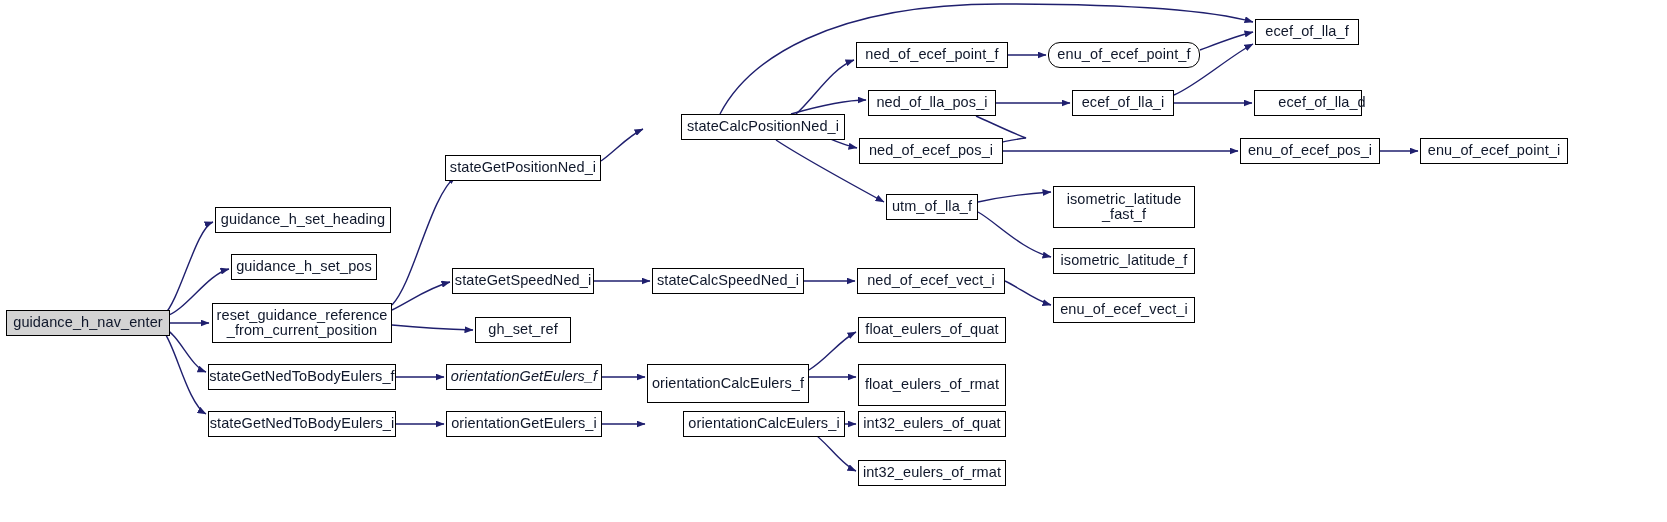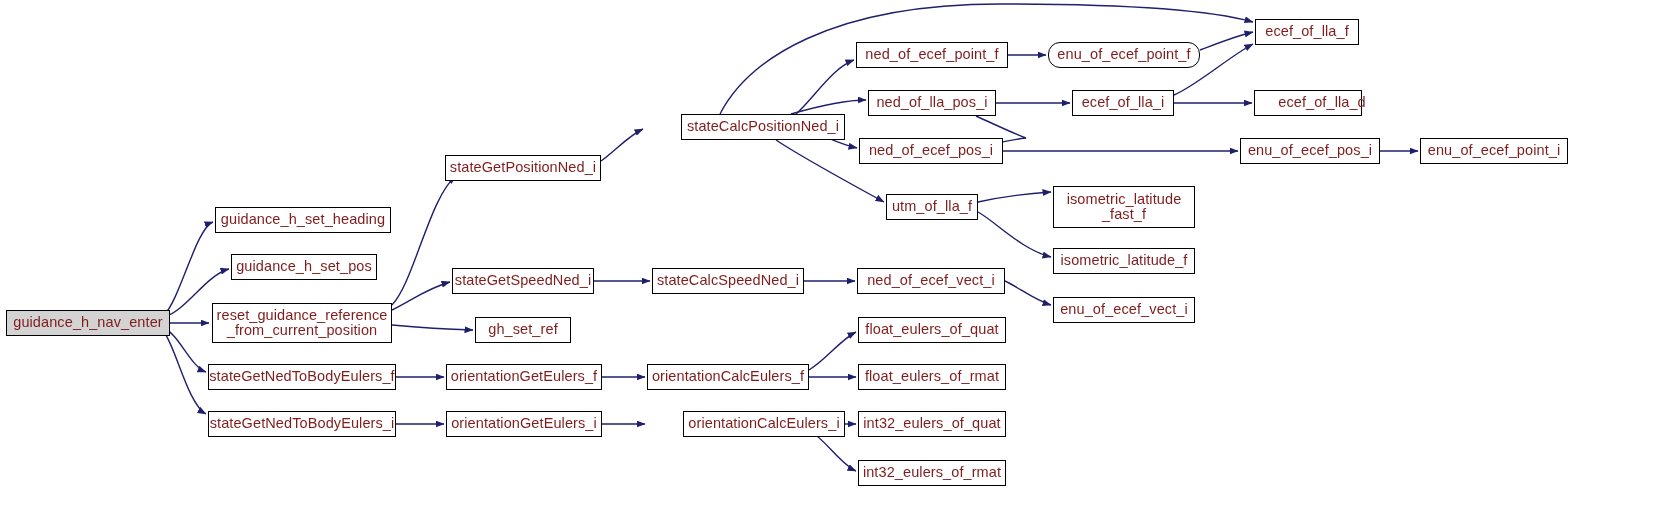--- a/index.html
+++ b/index.html
@@ -13,21 +13,21 @@
     height: 522px;
     background: #ffffff;
     font-family: "Liberation Sans", sans-serif;
     overflow: hidden;
   }
   .node {
     position: absolute;
     box-sizing: border-box;
     border: 1px solid #000000;
     background: #ffffff;
-    color: #7f1d1d;
+    color: #0f172a;
     font-size: 14.5px;
     line-height: 1.05;
     display: flex;
     align-items: center;
     justify-content: center;
     text-align: center;
     white-space: pre;
     letter-spacing: 0.1px;
   }
   .node.root {
@@ -106,31 +106,31 @@
       <div class="node" style="left: 231px; top: 254px; width: 146px; height: 26px;">guidance_h_set_pos</div>
       <div class="node" style="left: 212px; top: 303px; width: 180px; height: 40px;">reset_guidance_reference
 _from_current_position</div>
       <div class="node" style="left: 475px; top: 317px; width: 96px; height: 26px;">gh_set_ref</div>
       <div class="node" style="left: 208px; top: 364px; width: 188px; height: 26px;">stateGetNedToBodyEulers_f</div>
       <div class="node" style="left: 208px; top: 411px; width: 188px; height: 26px;">stateGetNedToBodyEulers_i</div>
       <div class="node" style="left: 445px; top: 155px; width: 156px; height: 26px;">stateGetPositionNed_i</div>
       <div class="node" style="left: 452px; top: 268px; width: 142px; height: 26px;">stateGetSpeedNed_i</div>
       <div class="node" style="left: 645px; top: 114px; width: 164px; height: 26px; margin-left: 36px;">stateCalcPositionNed_i</div>
       <div class="node" style="left: 652px; top: 268px; width: 152px; height: 26px;">stateCalcSpeedNed_i</div>
-      <div class="node" style="left: 446px; top: 364px; width: 156px; height: 26px;">orientationGetEulers_f</div>
+      <div class="node" style="left: 446px; top: 364px; width: 156px; height: 26px; font-style: italic;">orientationGetEulers_f</div>
       <div class="node" style="left: 446px; top: 411px; width: 156px; height: 26px;">orientationGetEulers_i</div>
-      <div class="node" style="left: 647px; top: 364px; width: 162px; height: 26px;">orientationCalcEulers_f</div>
+      <div class="node" style="left: 647px; top: 364px; width: 162px; height: 39px;">orientationCalcEulers_f</div>
       <div class="node" style="left: 647px; top: 411px; width: 162px; height: 26px; margin-left: 36px;">orientationCalcEulers_i</div>
       <div class="node" style="left: 856px; top: 42px; width: 152px; height: 26px;">ned_of_ecef_point_f</div>
       <div class="node" style="left: 868px; top: 90px; width: 128px; height: 26px;">ned_of_lla_pos_i</div>
       <div class="node" style="left: 886px; top: 194px; width: 92px; height: 26px;">utm_of_lla_f</div>
       <div class="node" style="left: 859px; top: 138px; width: 144px; height: 26px;">ned_of_ecef_pos_i</div>
       <div class="node" style="left: 857px; top: 268px; width: 148px; height: 26px;">ned_of_ecef_vect_i</div>
       <div class="node" style="left: 858px; top: 317px; width: 148px; height: 26px;">float_eulers_of_quat</div>
-      <div class="node" style="left: 858px; top: 364px; width: 148px; height: 26px;">float_eulers_of_rmat</div>
+      <div class="node" style="left: 858px; top: 364px; width: 148px; height: 42px;">float_eulers_of_rmat</div>
       <div class="node" style="left: 858px; top: 411px; width: 148px; height: 26px;">int32_eulers_of_quat</div>
       <div class="node" style="left: 858px; top: 460px; width: 148px; height: 26px;">int32_eulers_of_rmat</div>
       <div class="node" style="left: 1048px; top: 42px; width: 152px; height: 26px; border-radius: 12px;">enu_of_ecef_point_f</div>
       <div class="node" style="left: 1255px; top: 19px; width: 104px; height: 26px;">ecef_of_lla_f</div>
       <div class="node" style="left: 1072px; top: 90px; width: 102px; height: 26px;">ecef_of_lla_i</div>
       <div class="node" style="left: 1254px; top: 90px; width: 108px; height: 26px; padding-left: 28px;">ecef_of_lla_d</div>
       <div class="node" style="left: 1240px; top: 138px; width: 140px; height: 26px;">enu_of_ecef_pos_i</div>
       <div class="node" style="left: 1420px; top: 138px; width: 148px; height: 26px;">enu_of_ecef_point_i</div>
       <div class="node" style="left: 1053px; top: 186px; width: 142px; height: 42px;">isometric_latitude
 _fast_f</div>

